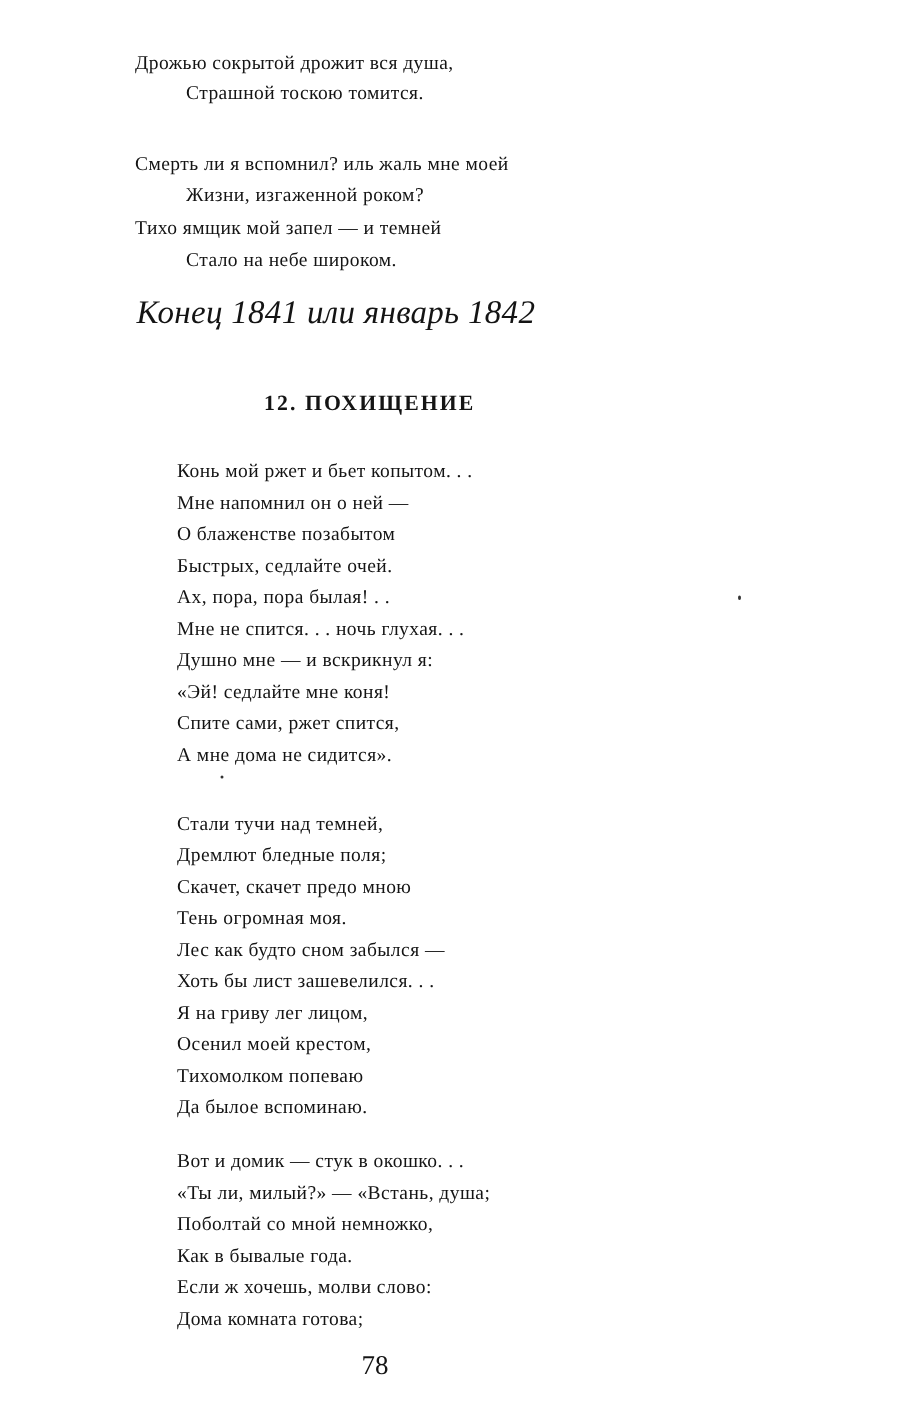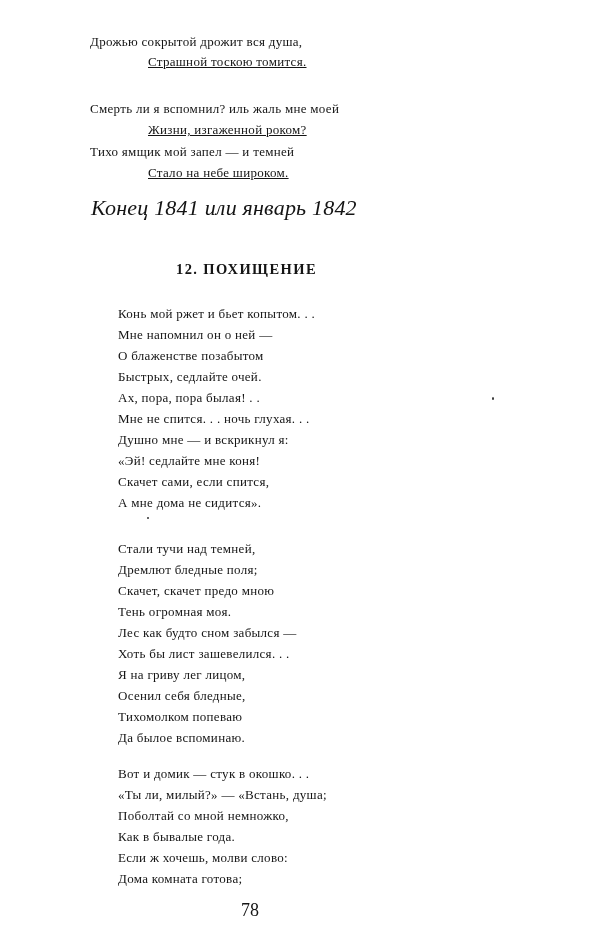--- a/index.html
+++ b/index.html
@@ -4,21 +4,21 @@
 <style>
   html, body { margin: 0; padding: 0; }
   body {
     width: 600px; height: 948px; background: #ffffff; position: relative; overflow: hidden;
     font-family: "Liberation Serif", "DejaVu Serif", serif; color: #141414;
   }
   .line {
     position: absolute; white-space: nowrap; font-size: 13px; line-height: 22px;
     letter-spacing: 0.3px;
   }
-  .indent { left: 148px; text-decoration: underline; }
+  .indent { left: 124px; }
   .left1 { left: 90px; }
   .left2 { left: 118px; }
   .date { position: absolute; left: 91px; top: 195px; font-style: italic; font-size: 22px; white-space: nowrap; letter-spacing: 0.2px; }
   .title { position: absolute; left: 176px; top: 261px; font-weight: bold; font-size: 14.5px; letter-spacing: 1.4px; white-space: nowrap; }
   .pagenum { position: absolute; left: 241px; top: 900px; font-size: 18px; }
   .speck { position: absolute; background: #333; border-radius: 50%; }
 </style>
 </head>
 <body>
 
@@ -41,31 +41,31 @@
   <div>
 
     <div class="line left2" style="top:303px">Конь мой ржет и бьет копытом. . .</div>
     <div class="line left2" style="top:324px">Мне напомнил он о ней —</div>
     <div class="line left2" style="top:345px">О блаженстве позабытом</div>
     <div class="line left2" style="top:366px">Быстрых, седлайте очей.</div>
     <div class="line left2" style="top:387px">Ах, пора, пора былая! . .</div>
     <div class="line left2" style="top:408px">Мне не спится. . . ночь глухая. . .</div>
     <div class="line left2" style="top:429px">Душно мне — и вскрикнул я:</div>
     <div class="line left2" style="top:450px">«Эй! седлайте мне коня!</div>
-    <div class="line left2" style="top:471px">Скачет сами, если спится,</div>
+    <div class="line left2" style="top:471px">Спите сами, ржет спится,</div>
     <div class="line left2" style="top:492px">А мне дома не сидится».</div>
 
     <div class="line left2" style="top:538px">Стали тучи над темней,</div>
     <div class="line left2" style="top:559px">Дремлют бледные поля;</div>
     <div class="line left2" style="top:580px">Скачет, скачет предо мною</div>
     <div class="line left2" style="top:601px">Тень огромная моя.</div>
     <div class="line left2" style="top:622px">Лес как будто сном забылся —</div>
     <div class="line left2" style="top:643px">Хоть бы лист зашевелился. . .</div>
     <div class="line left2" style="top:664px">Я на гриву лег лицом,</div>
-    <div class="line left2" style="top:685px">Осенил себя бледные,</div>
+    <div class="line left2" style="top:685px">Осенил моей крестом,</div>
     <div class="line left2" style="top:706px">Тихомолком попеваю</div>
     <div class="line left2" style="top:727px">Да былое вспоминаю.</div>
 
     <div class="line left2" style="top:763px">Вот и домик — стук в окошко. . .</div>
     <div class="line left2" style="top:784px">«Ты ли, милый?» — «Встань, душа;</div>
     <div class="line left2" style="top:805px">Поболтай со мной немножко,</div>
     <div class="line left2" style="top:826px">Как в бывалые года.</div>
     <div class="line left2" style="top:847px">Если ж хочешь, молви слово:</div>
     <div class="line left2" style="top:868px">Дома комната готова;</div>
   </div>

